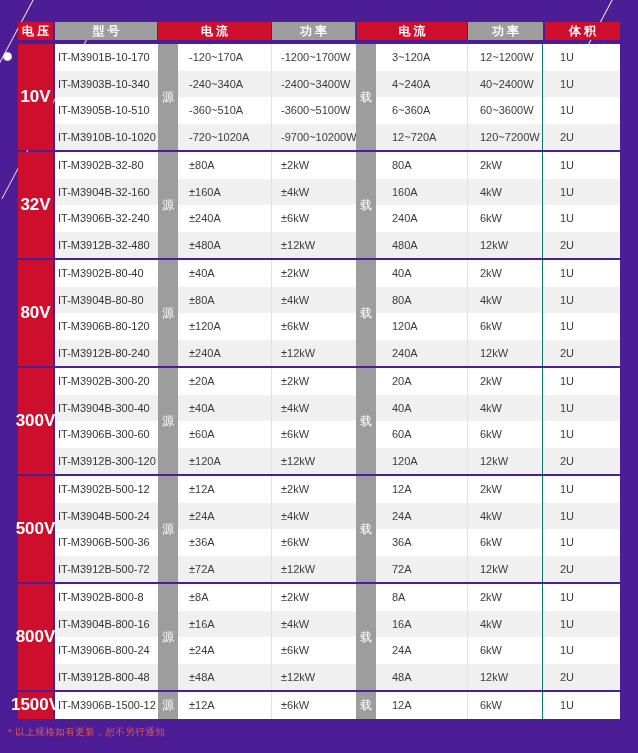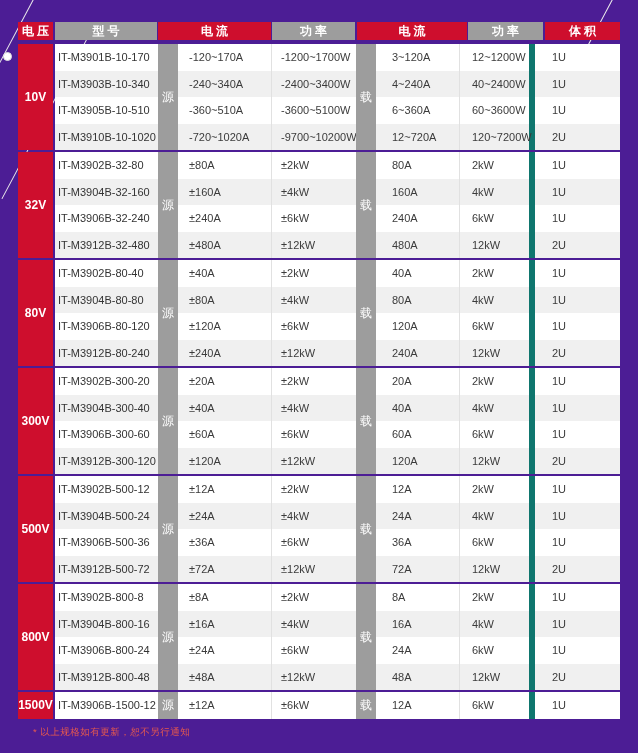--- a/index.html
+++ b/index.html
@@ -36,45 +36,45 @@
   .w-cur1 { width: 113px; margin-right: 1px; }
   .w-pow1 { width: 83px; margin-right: 2px; }
   .w-cur2 { width: 110px; margin-right: 1px; }
   .w-pow2 { width: 75px; margin-right: 2px; }
   .w-vol { width: 75px; }
 
   
   .group { display: flex; margin-bottom: 2px; position: relative; }
   .vcell {
     width: 35px; margin-right: 2px; background: var(--red);
-    color: #fff; font-size: 12px; font-weight: bold;
+    color: #fff; font-size: 17px; font-weight: bold;
     display: flex; align-items: center; justify-content: center;
   }
   .rows { width: 565px; display: flex; flex-direction: column; }
   .row { display: flex; height: 26.5px; background: #fff; align-items: stretch; }
   .row.alt { background: var(--stripe); }
   .cell { display: flex; align-items: center; font-size: 11px; color: #3b3b3b; }
   .c-model { width: 103px; padding-left: 3px; color: #333; }
   .c-bar { width: 20px; background: var(--gray); }
   .c-sc { width: 94px; padding-left: 11px; border-right: 1px solid #e1e1e1; }
   .c-sp { width: 84px; padding-left: 9px; text-align: center; }
-  .c-lc { width: 84px; padding-left: 16px; border-right: 1px solid #e1e1e1; }
-  .c-lp { width: 75px; padding-left: 12px; border-right: 6px solid #0f766e; }
+  .c-lc { width: 92px; padding-left: 16px; border-right: 1px solid #e1e1e1; }
+  .c-lp { width: 75px; padding-left: 12px; border-right: 1px solid #0f766e; }
   .c-vol { width: 77px; padding-left: 17px; }
 
   .bar-label {
     position: absolute; top: 0; bottom: 0; width: 20px;
     display: flex; align-items: center; justify-content: center;
     color: #fff; font-size: 12px; pointer-events: none;
   }
   .bar-label.src { left: 140px; }
   .bar-label.load { left: 338px; }
 
   .footnote {
-    position: absolute; left: 33px; top: 726px;
+    position: absolute; left: 8px; top: 726px;
     font-size: 9.5px; color: var(--note-red); letter-spacing: 0.5px;
   }
 </style>
 </head>
 <body>
 
 <div class="page">
 
   <div class="deco-line l1"></div>
   <div class="deco-line l2"></div>

